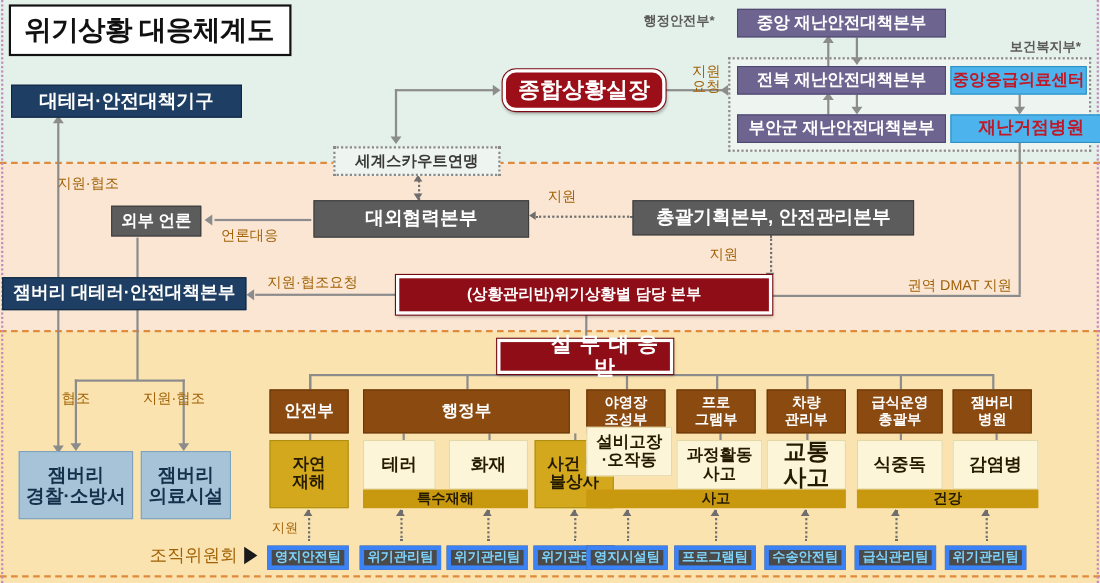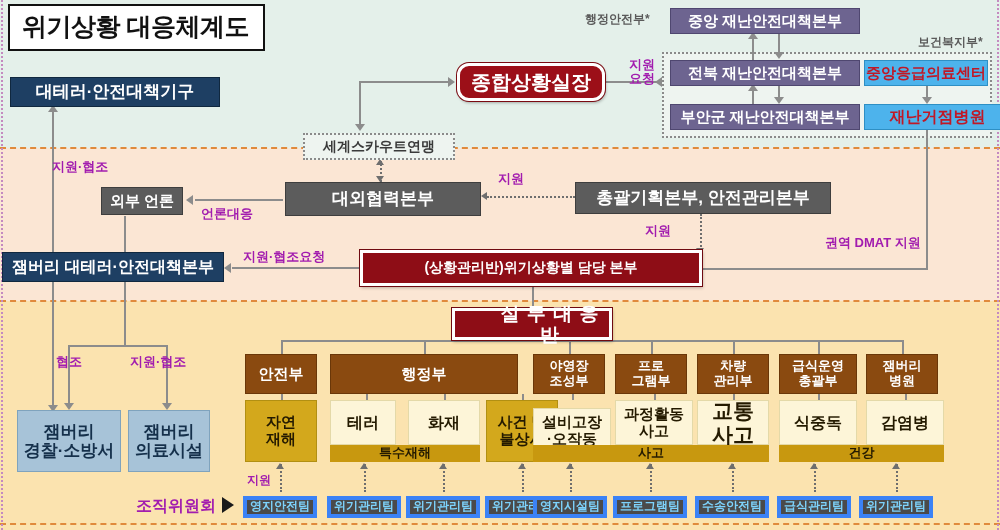--- a/index.html
+++ b/index.html
@@ -53,21 +53,21 @@
     white-space: pre-line;
     z-index: 12;
   }
   .caption {
     position: absolute;
     font-size: 12px; font-weight: bold; color: #5a5a5a;
     white-space: nowrap; z-index: 14;
   }
   .edge-label {
     position:absolute;
-    font-size: 13px; font-weight: bold; color: #a21caf;
+    font-size: 13px; font-weight: normal; color: #a16207;
     white-space: pre-line; text-align:center; line-height:1.1;
     z-index: 16;
   }
 
   
   .navy   { background:#1e3f63; color:#ffffff; border:1px solid #10283f; }
   .purple { background:#6d6490; color:#ffffff; border:1px solid #4f4770; }
   .cyan   { background:#4db3ec; color:#c01826; border:1px solid #2e8fc4; }
   .gray   { background:#5c5c5c; color:#ffffff; border:1px solid #3e3e3e; }
   .slate  { background:#a7c3d8; color:#15304b; border:1px solid #7fa3bd; }
@@ -207,21 +207,21 @@
 
   <div class="node navy" style="left:2px; top:252px; width:222px; height:30px; font-size:16px;">잼버리 대테러·안전대책본부</div>
 
   <div class="edge-label" style="left:243px; top:250px;">지원·협조요청</div>
 
   <div class="node redbar" style="left:360px; top:250px; width:342px; height:36px; font-size:14px;">(상황관리반)위기상황별 담당 본부</div>
 
   <div class="ln lnh" style="left:232px; top:267px; width:128px;"></div>
   <div class="arw arw-l" style="left:224px; top:263px;"></div>
 
-  <div class="edge-label" style="left:825px; top:236px;">권역 DMAT 지원</div>
+  <div class="edge-label" style="left:825px; top:253px;">권역 DMAT 지원</div>
   <div class="ln lnv" style="left:926px; top:130px; height:138px;"></div>
   <div class="ln lnh" style="left:662px; top:268px; width:266px;"></div>
   <div class="arw arw-l" style="left:654px; top:264px;"></div>
 
   <div class="ln lnv" style="left:52px; top:282px; height:127px;"></div>
   <div class="arw arw-d" style="left:48px; top:405px;"></div>
 
   <div class="ln lnv" style="left:124px; top:216px; height:130px;"></div>
   <div class="ln lnh" style="left:68px; top:345px; width:100px;"></div>
   <div class="ln lnv" style="left:68px; top:345px; height:62px;"></div>
@@ -258,21 +258,21 @@
       <div class="node brown" style="left: 866px; top: 354px; width: 72px; height: 40px; font-size: 13px;">잼버리
 병원</div>
     </div>
   <div id="risk-row">
       <div class="node gold" style="left: 245px; top: 400px; width: 72px; height: 62px; font-size: 15px;">자연
 재해</div>
       <div class="node cream" style="left: 330px; top: 400px; width: 66px; height: 45px; font-size: 16px;">테러</div>
       <div class="node cream" style="left: 408px; top: 400px; width: 72px; height: 45px; font-size: 16px;">화재</div>
       <div class="node gold" style="left: 486px; top: 400px; width: 72px; height: 62px; font-size: 15px;">사건 및
 불상사</div>
-      <div class="node cream" style="left: 533px; top: 408px; width: 78px; height: 45px; font-size: 15px;">설비고장
+      <div class="node cream" style="left: 533px; top: 388px; width: 78px; height: 45px; font-size: 15px;">설비고장
 ·오작동</div>
       <div class="node cream" style="left: 615px; top: 400px; width: 78px; height: 45px; font-size: 15px;">과정활동
 사고</div>
       <div class="node cream" style="left: 697px; top: 400px; width: 72px; height: 45px; font-size: 21px;">교통
 사고</div>
       <div class="node cream" style="left: 779px; top: 400px; width: 78px; height: 45px; font-size: 16px;">식중독</div>
       <div class="node cream" style="left: 866px; top: 400px; width: 78px; height: 45px; font-size: 16px;">감염병</div>
     </div>
   <div id="cat-row">
       <div class="node goldband" style="left: 330px; top: 445px; width: 150px; height: 17px; font-size: 13px;">특수재해</div>

